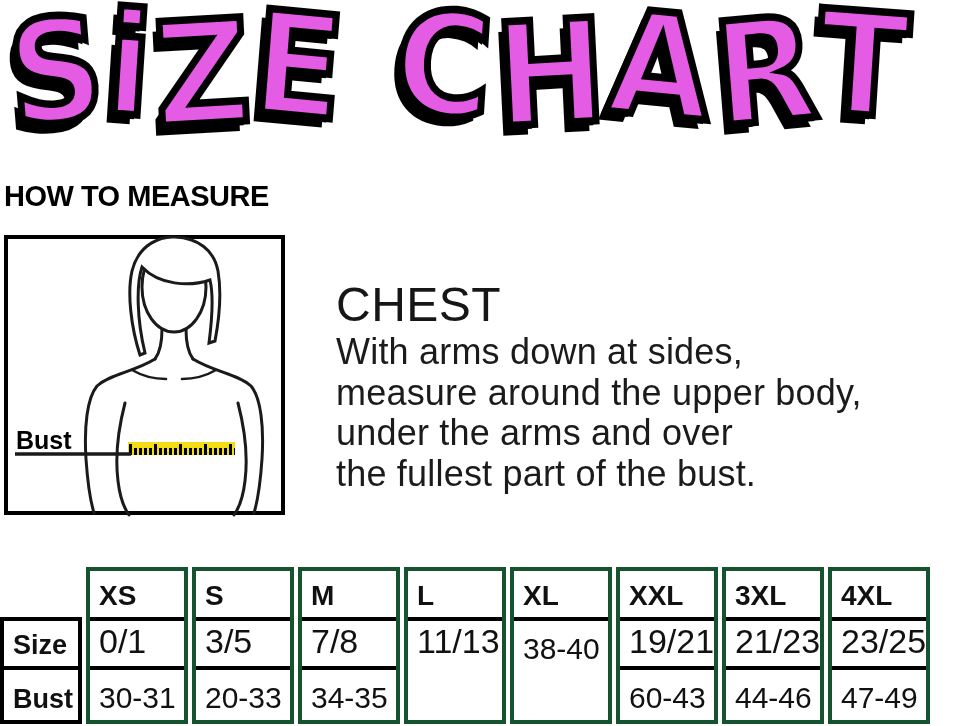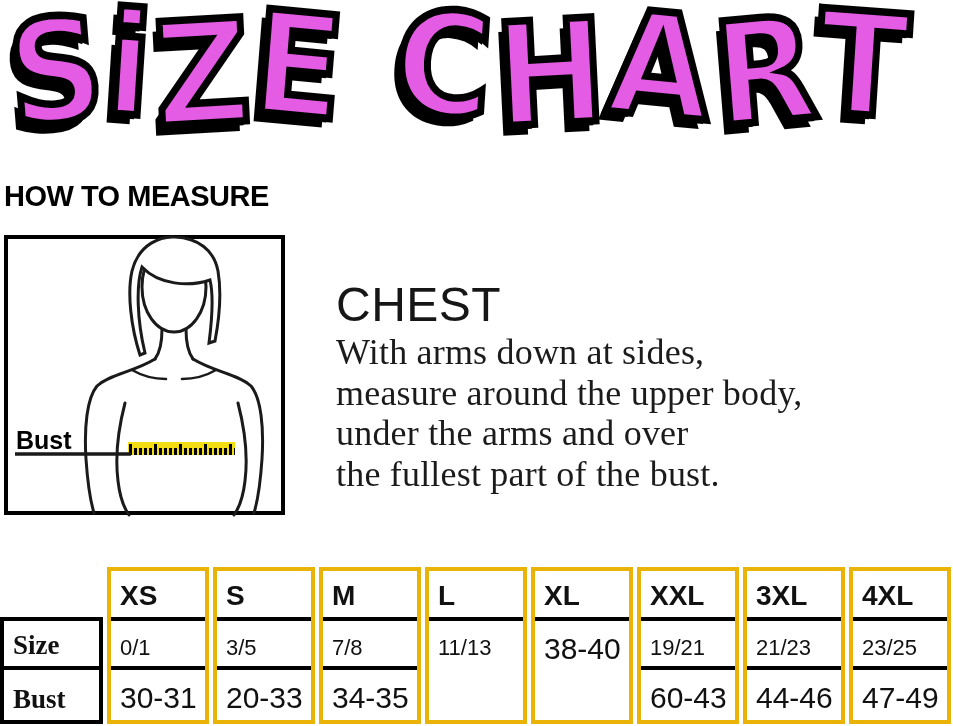--- a/index.html
+++ b/index.html
@@ -21,32 +21,32 @@
 
   
   .htm-heading{position:absolute;left:4px;top:180px;margin:0;
                font-size:29px;font-weight:bold;letter-spacing:-0.5px;color:#000;text-align:right;}
   .figure-box{position:absolute;left:4px;top:235px;width:281px;height:283px;}
   .figure-box svg{display:block;}
 
   
   .chest{position:absolute;left:336px;top:278px;width:600px;}
   .chest-heading{font-size:48px;font-weight:400;letter-spacing:0.5px;line-height:54px;color:#161616;}
-  .chest-line{font-size:36px;font-weight:400;line-height:40.5px;color:#1b1b1b;letter-spacing:0.2px;font-family:Liberation Serif, serif;}
+  .chest-line{font-size:36px;font-weight:400;line-height:40.5px;color:#1b1b1b;letter-spacing:0.2px;}
   .chest-line:first-of-type{margin-top:7px;}
 
   
   .size-table{position:absolute;left:0px;top:567px;display:flex;gap:4px;}
-  .col{box-sizing:border-box;width:102px;height:157px;border:4px solid #eab308;background:#fff;}
-  .label-col{width:103px;border:none;font-family:Liberation Serif, serif;}
+  .col{box-sizing:border-box;width:102px;height:157px;border:4px solid #14532d;background:#fff;}
+  .label-col{width:82px;border:none;}
   .label-spacer{height:50px;}
   .labelbox{box-sizing:border-box;height:107px;border:4px solid #000;}
   .cell{box-sizing:border-box;display:flex;align-items:flex-end;padding:0 0 5px 9px;overflow:hidden;}
   .c-head{height:46px;font-weight:bold;font-size:28px;}
-  .c-size{height:49px;border-top:4px solid #000;font-size:22px;}
+  .c-size{height:49px;border-top:4px solid #000;font-size:34px;}
   .c-bust{height:54px;border-top:4px solid #000;font-size:30px;}
   .c-lab-size{height:45px;font-weight:bold;font-size:27px;}
   .c-lab-bust{height:54px;border-top:4px solid #000;font-weight:bold;font-size:27px;}
 </style>
 </head>
 <body>
 
 <div class="page">
 
   <h1 class="title"><span>S</span><span>i</span><span>Z</span><span>E</span><span> </span><span>C</span><span>H</span><span>A</span><span>R</span><span>T</span></h1>

